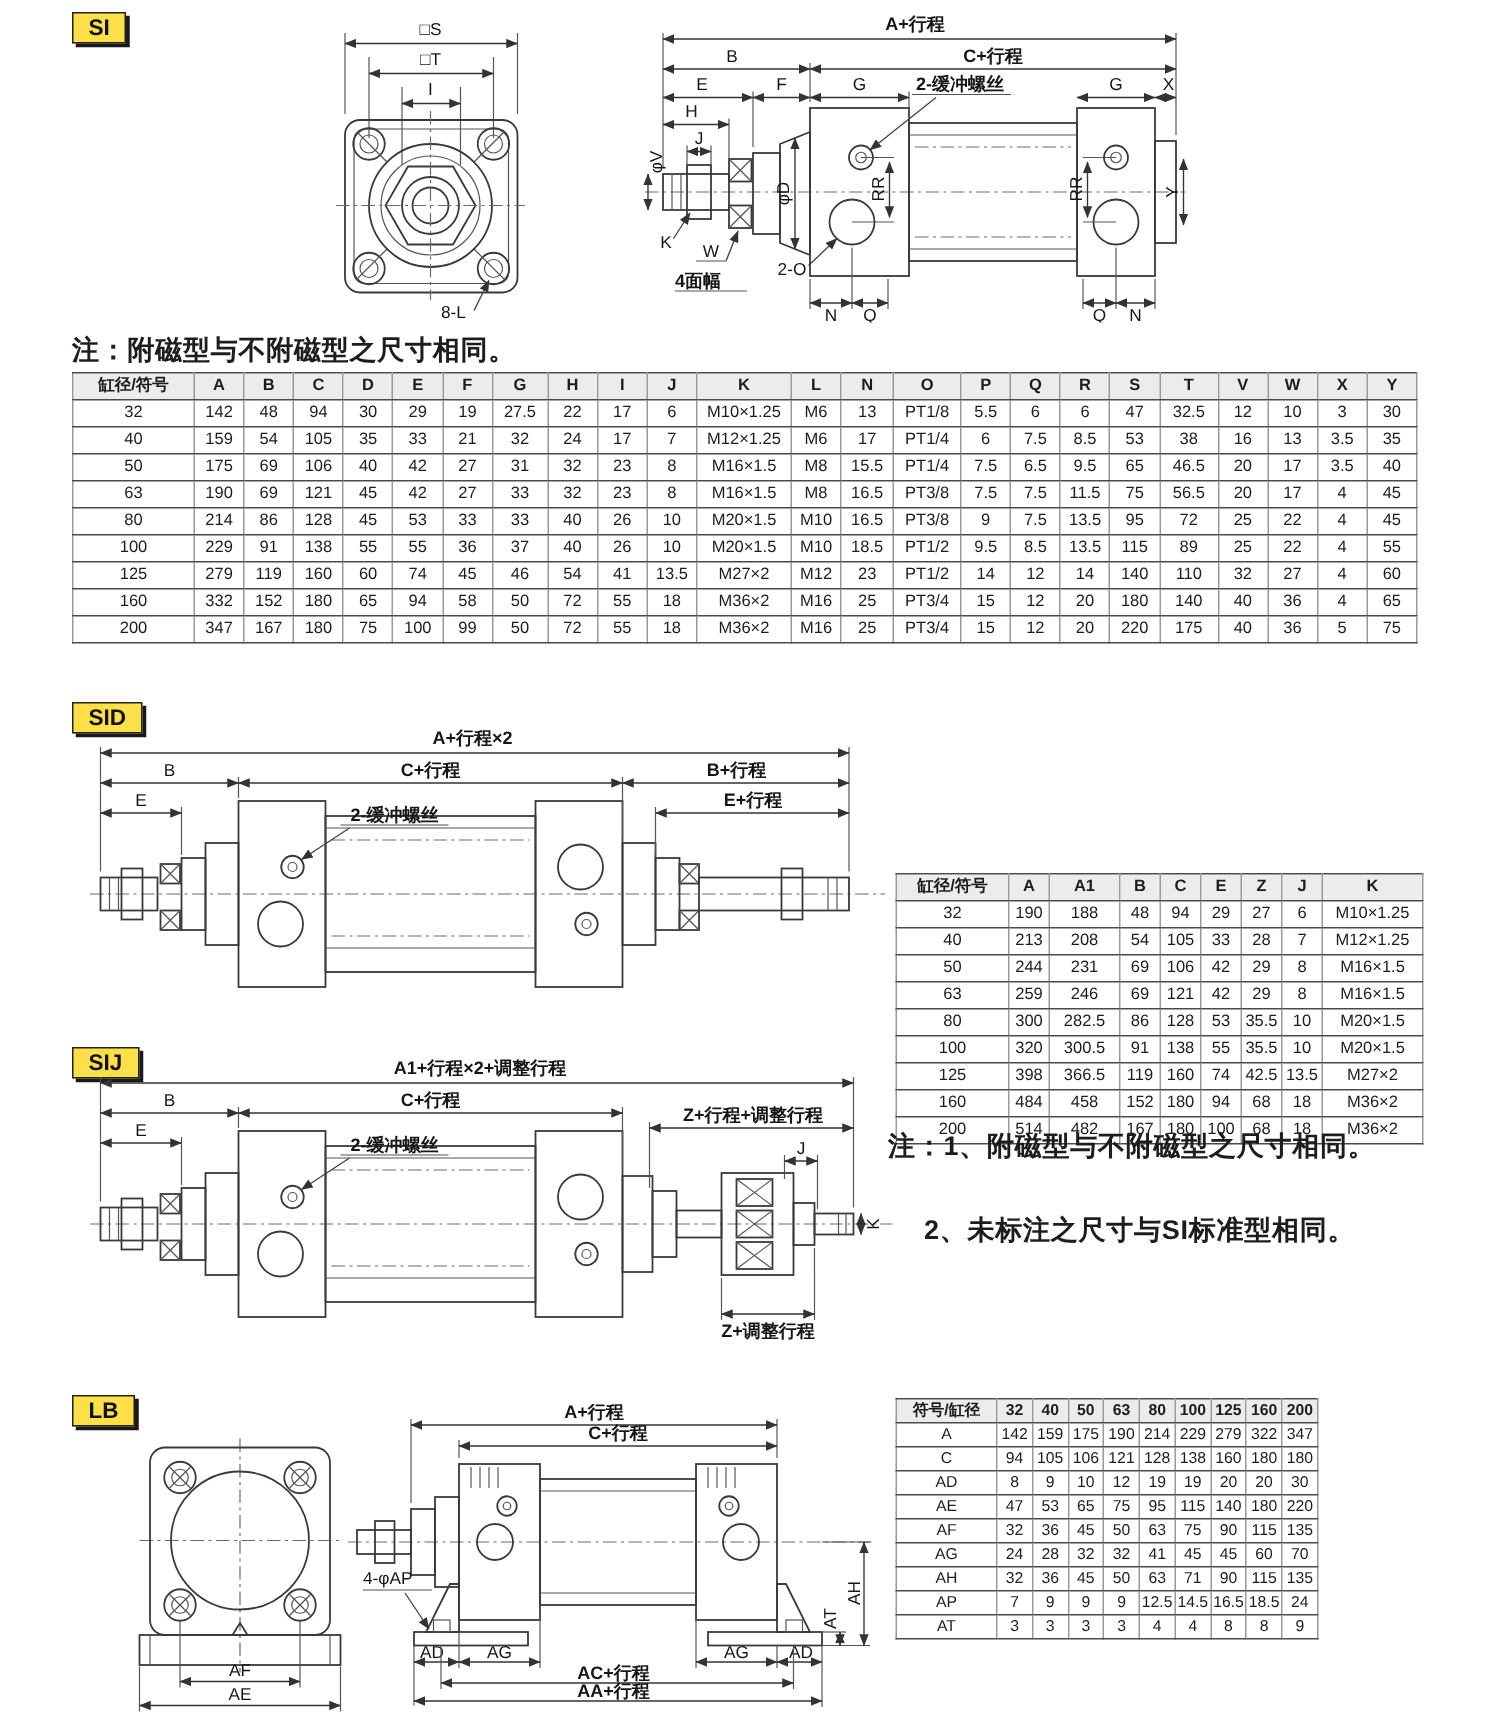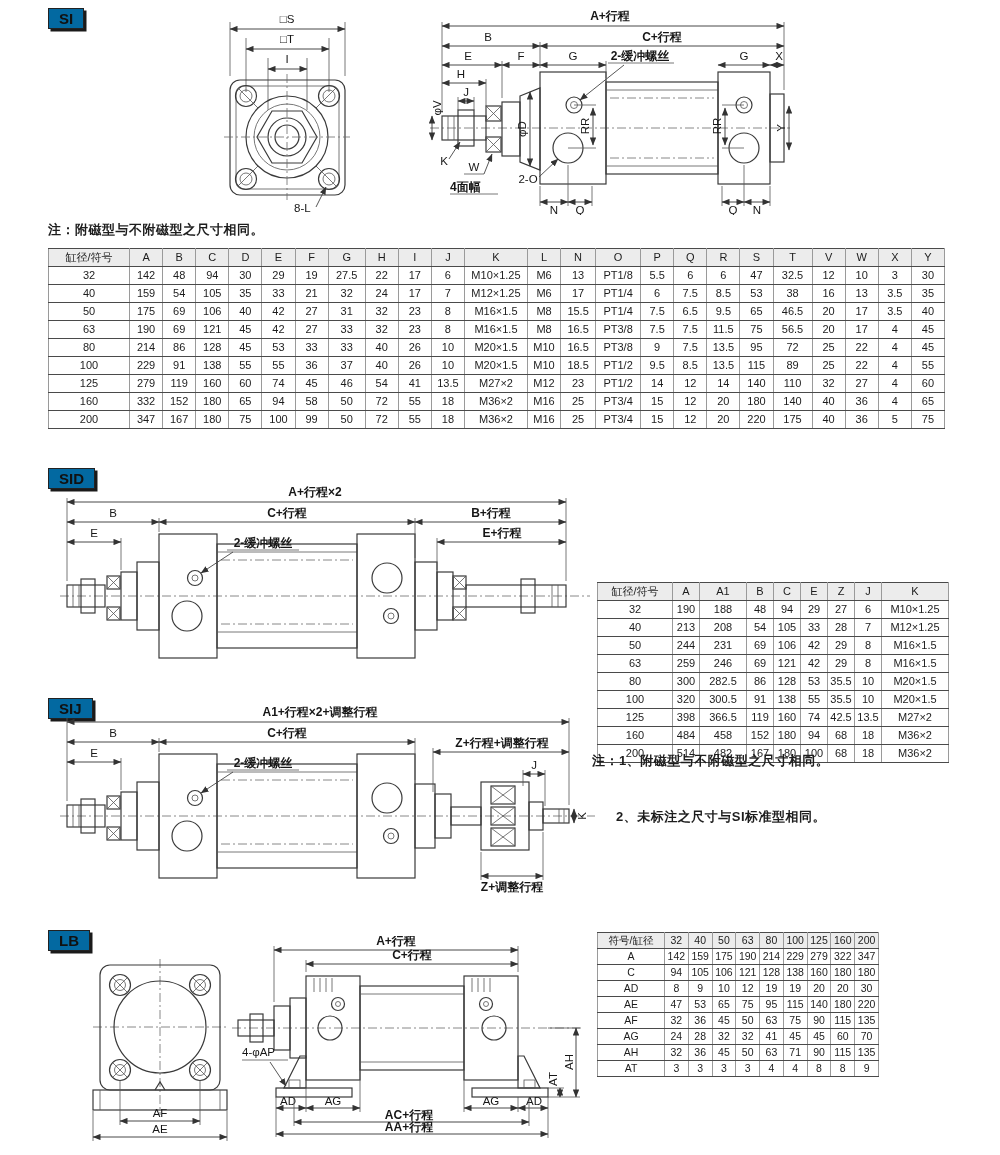--- a/index.html
+++ b/index.html
@@ -1,38 +1,38 @@
 <!DOCTYPE html>
 <html><head>
 <meta charset="utf-8">
 <style>
   html,body{margin:0;padding:0;background:#fff;}
   .page{position:relative;width:1000px;height:1155px;background:#ffffff;overflow:hidden;
         font-family:"Liberation Sans","DejaVu Sans",sans-serif;color:#222;}
-  .tab{position:absolute;border:1.5px solid #222;background:#0369a1;box-shadow:2.5px 2.5px 0 #1a1a1a;
+  .tab{position:absolute;border:1.5px solid #222;background:#fde047;box-shadow:2.5px 2.5px 0 #1a1a1a;
        padding:1px 10px;font-size:15px;font-weight:600;color:#111;}
   #tab-si{left:48px;top:8px}
   #tab-sid{left:48px;top:468px}
   #tab-sij{left:48px;top:698px}
   #tab-lb{left:48px;top:930px}
-  .note{position:absolute;font-size:13px;font-weight:600;color:#1d1d1d;letter-spacing:.5px}
+  .note{position:absolute;font-size:18px;font-weight:600;color:#1d1d1d;letter-spacing:.5px}
   #si-note{left:48px;top:221px}
   #sid-note1{left:592px;top:752px}
   #sid-note2{left:616px;top:808px}
 
   .dimtable{position:absolute;background:#fff}
   #si-table{left:48px;top:248px;width:897px}
   #sid-table{left:597px;top:582px;width:352px}
   #lb-table{left:597px;top:932px;width:282px}
   .dimtable table{width:100%;border-collapse:collapse;table-layout:fixed;border:1.5px solid #444}
   .dimtable th,.dimtable td{border-left:1px solid #9a9a9a;border-right:1px solid #9a9a9a;
       border-top:1.3px solid #4a4a4a;border-bottom:1.3px solid #4a4a4a;
       text-align:center;padding:0;font-size:11px;color:#1c1c1c;height:17px;line-height:1.05;
       white-space:nowrap;overflow:hidden}
-  .dimtable th{background:#ececec;font-weight:400}
+  .dimtable th{background:#ececec;font-weight:700}
   #si-table th:nth-child(1){width:80px}
   #si-table th:nth-child(8){width:36px}
   #si-table th:nth-child(12){width:62px}
   #si-table th:nth-child(14){width:34px}
   #si-table th:nth-child(15){width:44px}
   #si-table th:nth-child(20){width:38px}
   #sid-table th:nth-child(1){width:74px}
   #sid-table th:nth-child(3){width:46px}
   #sid-table th:nth-child(9){width:66px}
   #lb-table th:nth-child(1){width:66px}
@@ -966,20 +966,32 @@
             <td>36</td>
             <td>45</td>
             <td>50</td>
             <td>63</td>
             <td>71</td>
             <td>90</td>
             <td>115</td>
             <td>135</td>
           </tr>
           <tr>
+            <td>AP</td>
+            <td>7</td>
+            <td>9</td>
+            <td>9</td>
+            <td>9</td>
+            <td>12.5</td>
+            <td>14.5</td>
+            <td>16.5</td>
+            <td>18.5</td>
+            <td>24</td>
+          </tr>
+          <tr>
             <td>AT</td>
             <td>3</td>
             <td>3</td>
             <td>3</td>
             <td>3</td>
             <td>4</td>
             <td>4</td>
             <td>8</td>
             <td>8</td>
             <td>9</td>

